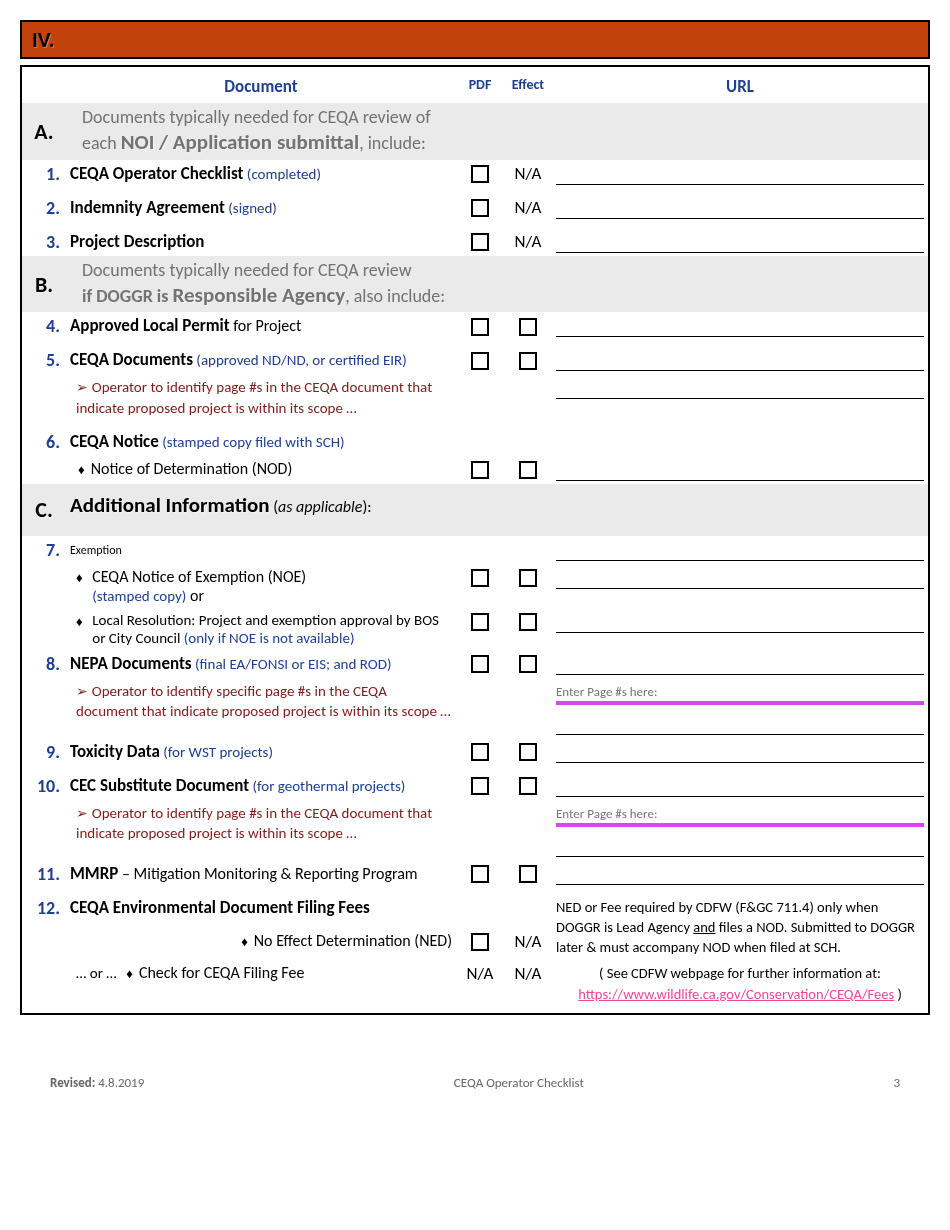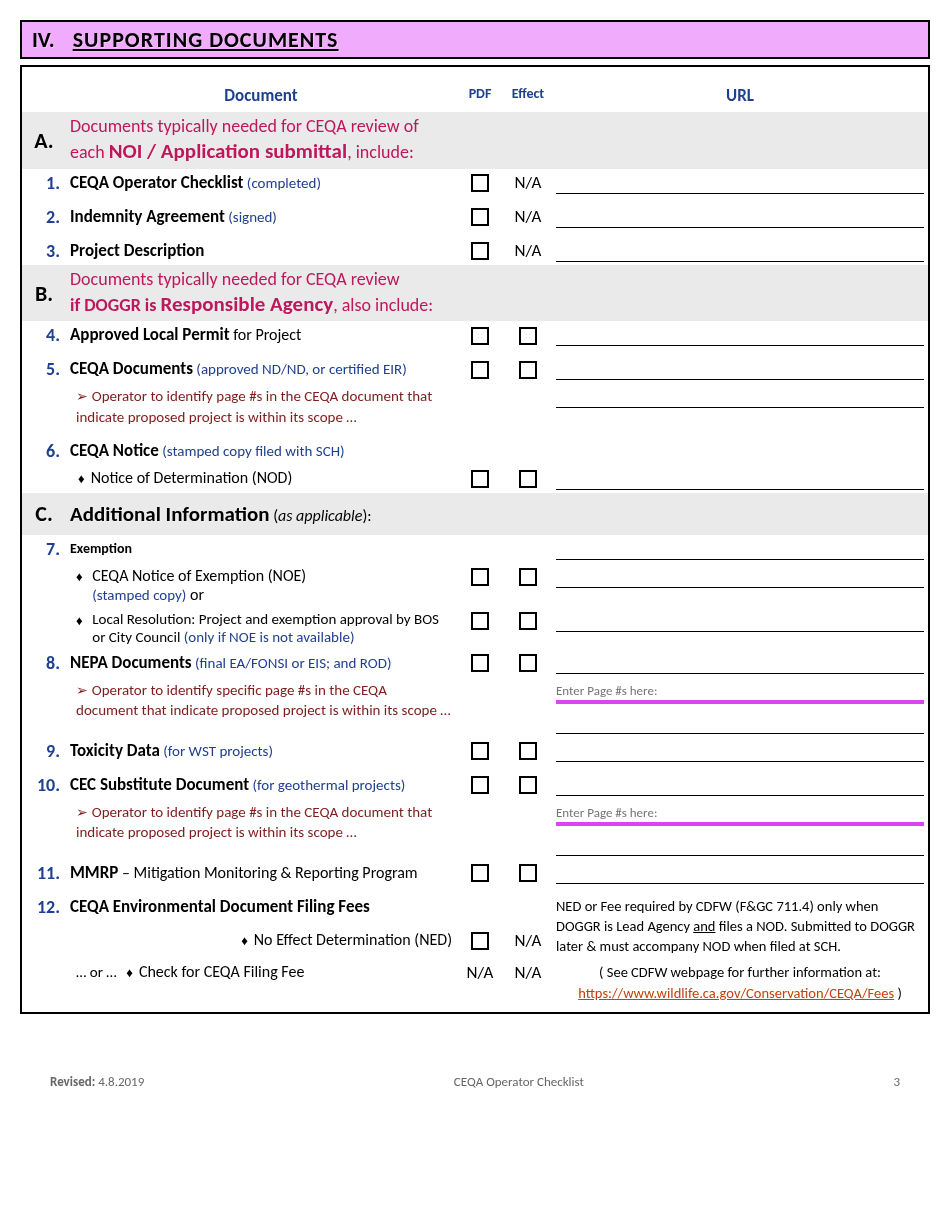--- a/index.html
+++ b/index.html
@@ -5,21 +5,21 @@
   * { box-sizing: border-box; margin: 0; padding: 0; }
   body {
     font-family: Calibri, Arial, sans-serif;
     background: #fff;
     width: 950px;
     padding: 20px 20px 10px 20px;
     color: #000;
     font-size: 16px;
   }
   .section-header {
-    background: #f0abfc;
+    background: #c2410c;
     border: 2px solid #000;
     display: flex;
     align-items: center;
     padding: 4px 10px;
     margin-bottom: 6px;
   }
   .section-header .roman {
     font-weight: bold;
     font-size: 22px;
     margin-right: 18px;
@@ -36,60 +36,59 @@
     border: 2px solid #000;
   }
   table { border-collapse: collapse; width: 100%; }
   td { vertical-align: top; padding: 3px 4px; }
   .col-letter { width: 44px; text-align: center; font-weight: bold; font-size: 20px; vertical-align: middle; }
   .col-num { width: 44px; text-align: right; font-weight: bold; color: #1f3f8f; font-size: 18px; padding-right:6px;}
   .col-doc { width: 390px; }
   .col-pdf { width: 48px; text-align: center; }
   .col-web { width: 48px; text-align: center; }
   .col-url { }
-  .hdr-row td { color: #1f3f8f; font-weight: bold; text-align: center; padding-top:18px; padding-bottom:6px;}
+  .hdr-row td { color: #1f3f8f; font-weight: bold; text-align: center; padding-top:9px; padding-bottom:6px;}
   .hdr-row .col-doc { text-align: center; font-size: 17px;}
   .hdr-row .col-pdf, .hdr-row .col-web { font-size: 14px; }
   .hdr-row .col-url { font-size: 17px; }
   .gray-row td { background: #eaeaea; }
   .gray-row .col-letter { font-size: 22px; font-weight: bold; color:#000; text-shadow: 1px 1px 0 rgba(255,255,255,0.4);}
-  .gray-text1 { font-size: 18px; color:#be185d; line-height:1.3;}
+  .gray-text1 { font-size: 18px; color:#737373; line-height:1.3;margin-left:12px;}
   .gray-emph { font-weight: bold; font-size: 21px; text-shadow: 1px 1px 0 rgba(255,255,255,0.4);}
   .doc-bold { font-weight: bold; font-size: 17px; color:#000; }
   .blue-note { color:#1f3f8f; font-size:15px; font-weight:normal;}
   .checkbox {
     display:inline-block; width:18px; height:18px; border:2.5px solid #000; vertical-align:middle;
   }
   .na { font-size:17px; color:#000;}
   .url-line { border-bottom:1px solid #000; height:20px; margin-top:2px;}
   .sub { color:#7f1d1d; font-size:15px; padding-left:6px; line-height:1.35;}
   .sub .arrow { font-size:14px; margin-right:4px;}
   .diamond { font-size:13px; color:#000; margin-right:6px;}
   .row-spacer td { height:6px; padding:0;}
-  .exemption-bold { font-weight:bold; font-size:14px;}
+  .exemption-bold { font-weight:normal; font-size:12px;}
   .italic { font-style: italic;}
   .footer {
     display:flex; justify-content:space-between; align-items:center;
     margin-top:60px; font-size:13px; color:#666; padding:0 30px;
   }
   .footer .left b { font-weight:bold;}
   .underline {text-decoration: underline;}
   .fee-note { font-size:14.5px; color:#000; line-height:1.4;}
-  .fee-link { color:#c2410c; text-decoration: underline; font-size:14.5px;}
+  .fee-link { color:#ec4899; text-decoration: underline; font-size:14.5px;}
   .placeholder-input {
     border:none; border-bottom:4px solid #d946ef; width:100%; font-size:13px; color:#888; padding:2px 0;
     font-family:inherit;
   }
 </style>
 </head>
 <body>
 
 <div class="section-header">
   <span class="roman">IV.</span>
-  <span class="title">SUPPORTING DOCUMENTS</span>
 </div>
 
 <div class="main-box">
 <table>
 
   <tbody>
         <tr class="hdr-row">
     <td class="col-letter"></td>
     <td class="col-doc">Document</td>
     <td class="col-pdf">PDF</td>
@@ -202,21 +201,21 @@
     <td class="col-doc" style="padding-left:12px;"><span class="diamond">♦</span><span>Notice of Determination (NOD)</span></td>
     <td class="col-pdf"><span class="checkbox"></span></td>
     <td class="col-web"><span class="checkbox"></span></td>
     <td class="col-url">
             <div class="url-line"></div>
           </td>
   </tr>
 
   <tr class="gray-row">
     <td class="col-letter">C.</td>
-    <td class="col-doc" colspan="4" style="padding-top:8px;padding-bottom:8px;">
+    <td class="col-doc" colspan="4" style="padding-top:8px;padding-bottom:18px;">
       <span class="gray-emph">Additional Information</span>
       <span> (</span><span class="italic">as applicable</span><span>):</span>
     </td>
   </tr>
 
   <tr>
     <td class="col-num">7.</td>
     <td class="col-doc"><span class="exemption-bold">Exemption</span></td>
     <td></td>
           <td></td>

